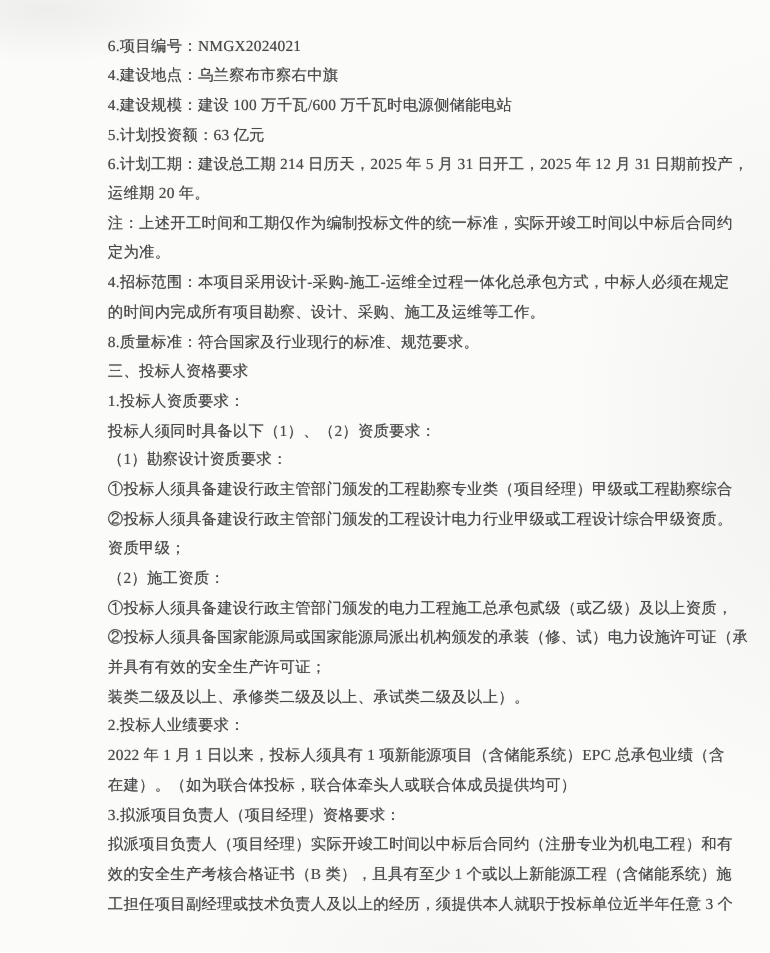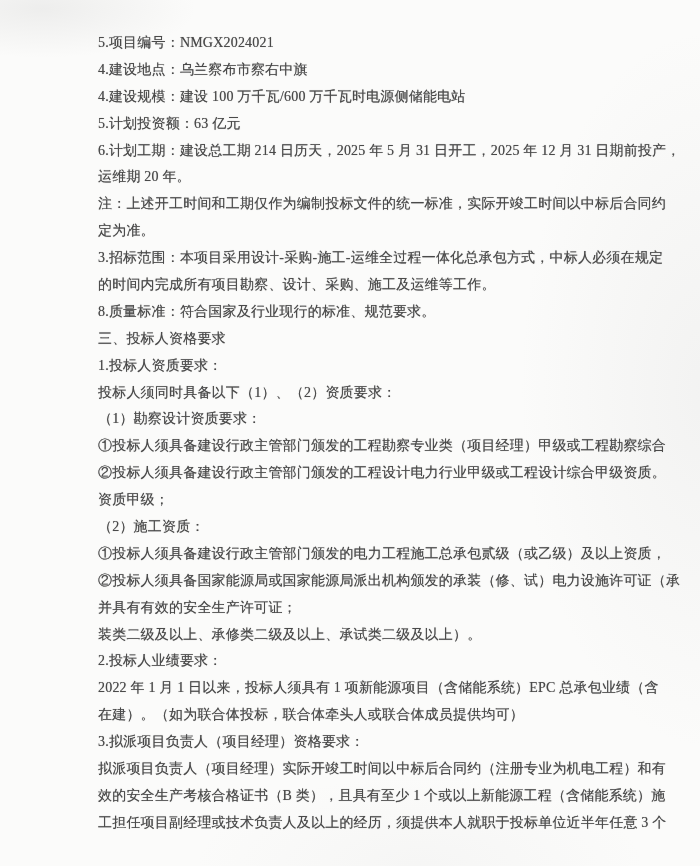--- a/index.html
+++ b/index.html
@@ -32,29 +32,29 @@
     color: #4a4a4a;
     letter-spacing: 0.2px;
     white-space: nowrap;
     text-shadow: 0 0 0.7px rgba(90,90,90,0.75);
   }
 </style>
 </head>
 <body>
 
 <div class="page">
-  <div class="doc-line">5.项目编号：NMGX2024021</div>
+  <div class="doc-line">6.项目编号：NMGX2024021</div>
   <div class="doc-line">4.建设地点：乌兰察布市察右中旗</div>
   <div class="doc-line">4.建设规模：建设 100 万千瓦/600 万千瓦时电源侧储能电站</div>
   <div class="doc-line">5.计划投资额：63 亿元</div>
   <div class="doc-line">6.计划工期：建设总工期 214 日历天，2025 年 5 月 31 日开工，2025 年 12 月 31 日期前投产，</div>
   <div class="doc-line">运维期 20 年。</div>
   <div class="doc-line">注：上述开工时间和工期仅作为编制投标文件的统一标准，实际开竣工时间以中标后合同约</div>
   <div class="doc-line">定为准。</div>
-  <div class="doc-line">3.招标范围：本项目采用设计-采购-施工-运维全过程一体化总承包方式，中标人必须在规定</div>
+  <div class="doc-line">4.招标范围：本项目采用设计-采购-施工-运维全过程一体化总承包方式，中标人必须在规定</div>
   <div class="doc-line">的时间内完成所有项目勘察、设计、采购、施工及运维等工作。</div>
   <div class="doc-line">8.质量标准：符合国家及行业现行的标准、规范要求。</div>
   <div class="doc-line">三、投标人资格要求</div>
   <div class="doc-line">1.投标人资质要求：</div>
   <div class="doc-line">投标人须同时具备以下（1）、（2）资质要求：</div>
   <div class="doc-line">（1）勘察设计资质要求：</div>
   <div class="doc-line">①投标人须具备建设行政主管部门颁发的工程勘察专业类（项目经理）甲级或工程勘察综合</div>
   <div class="doc-line">②投标人须具备建设行政主管部门颁发的工程设计电力行业甲级或工程设计综合甲级资质。</div>
   <div class="doc-line">资质甲级；</div>
   <div class="doc-line">（2）施工资质：</div>

